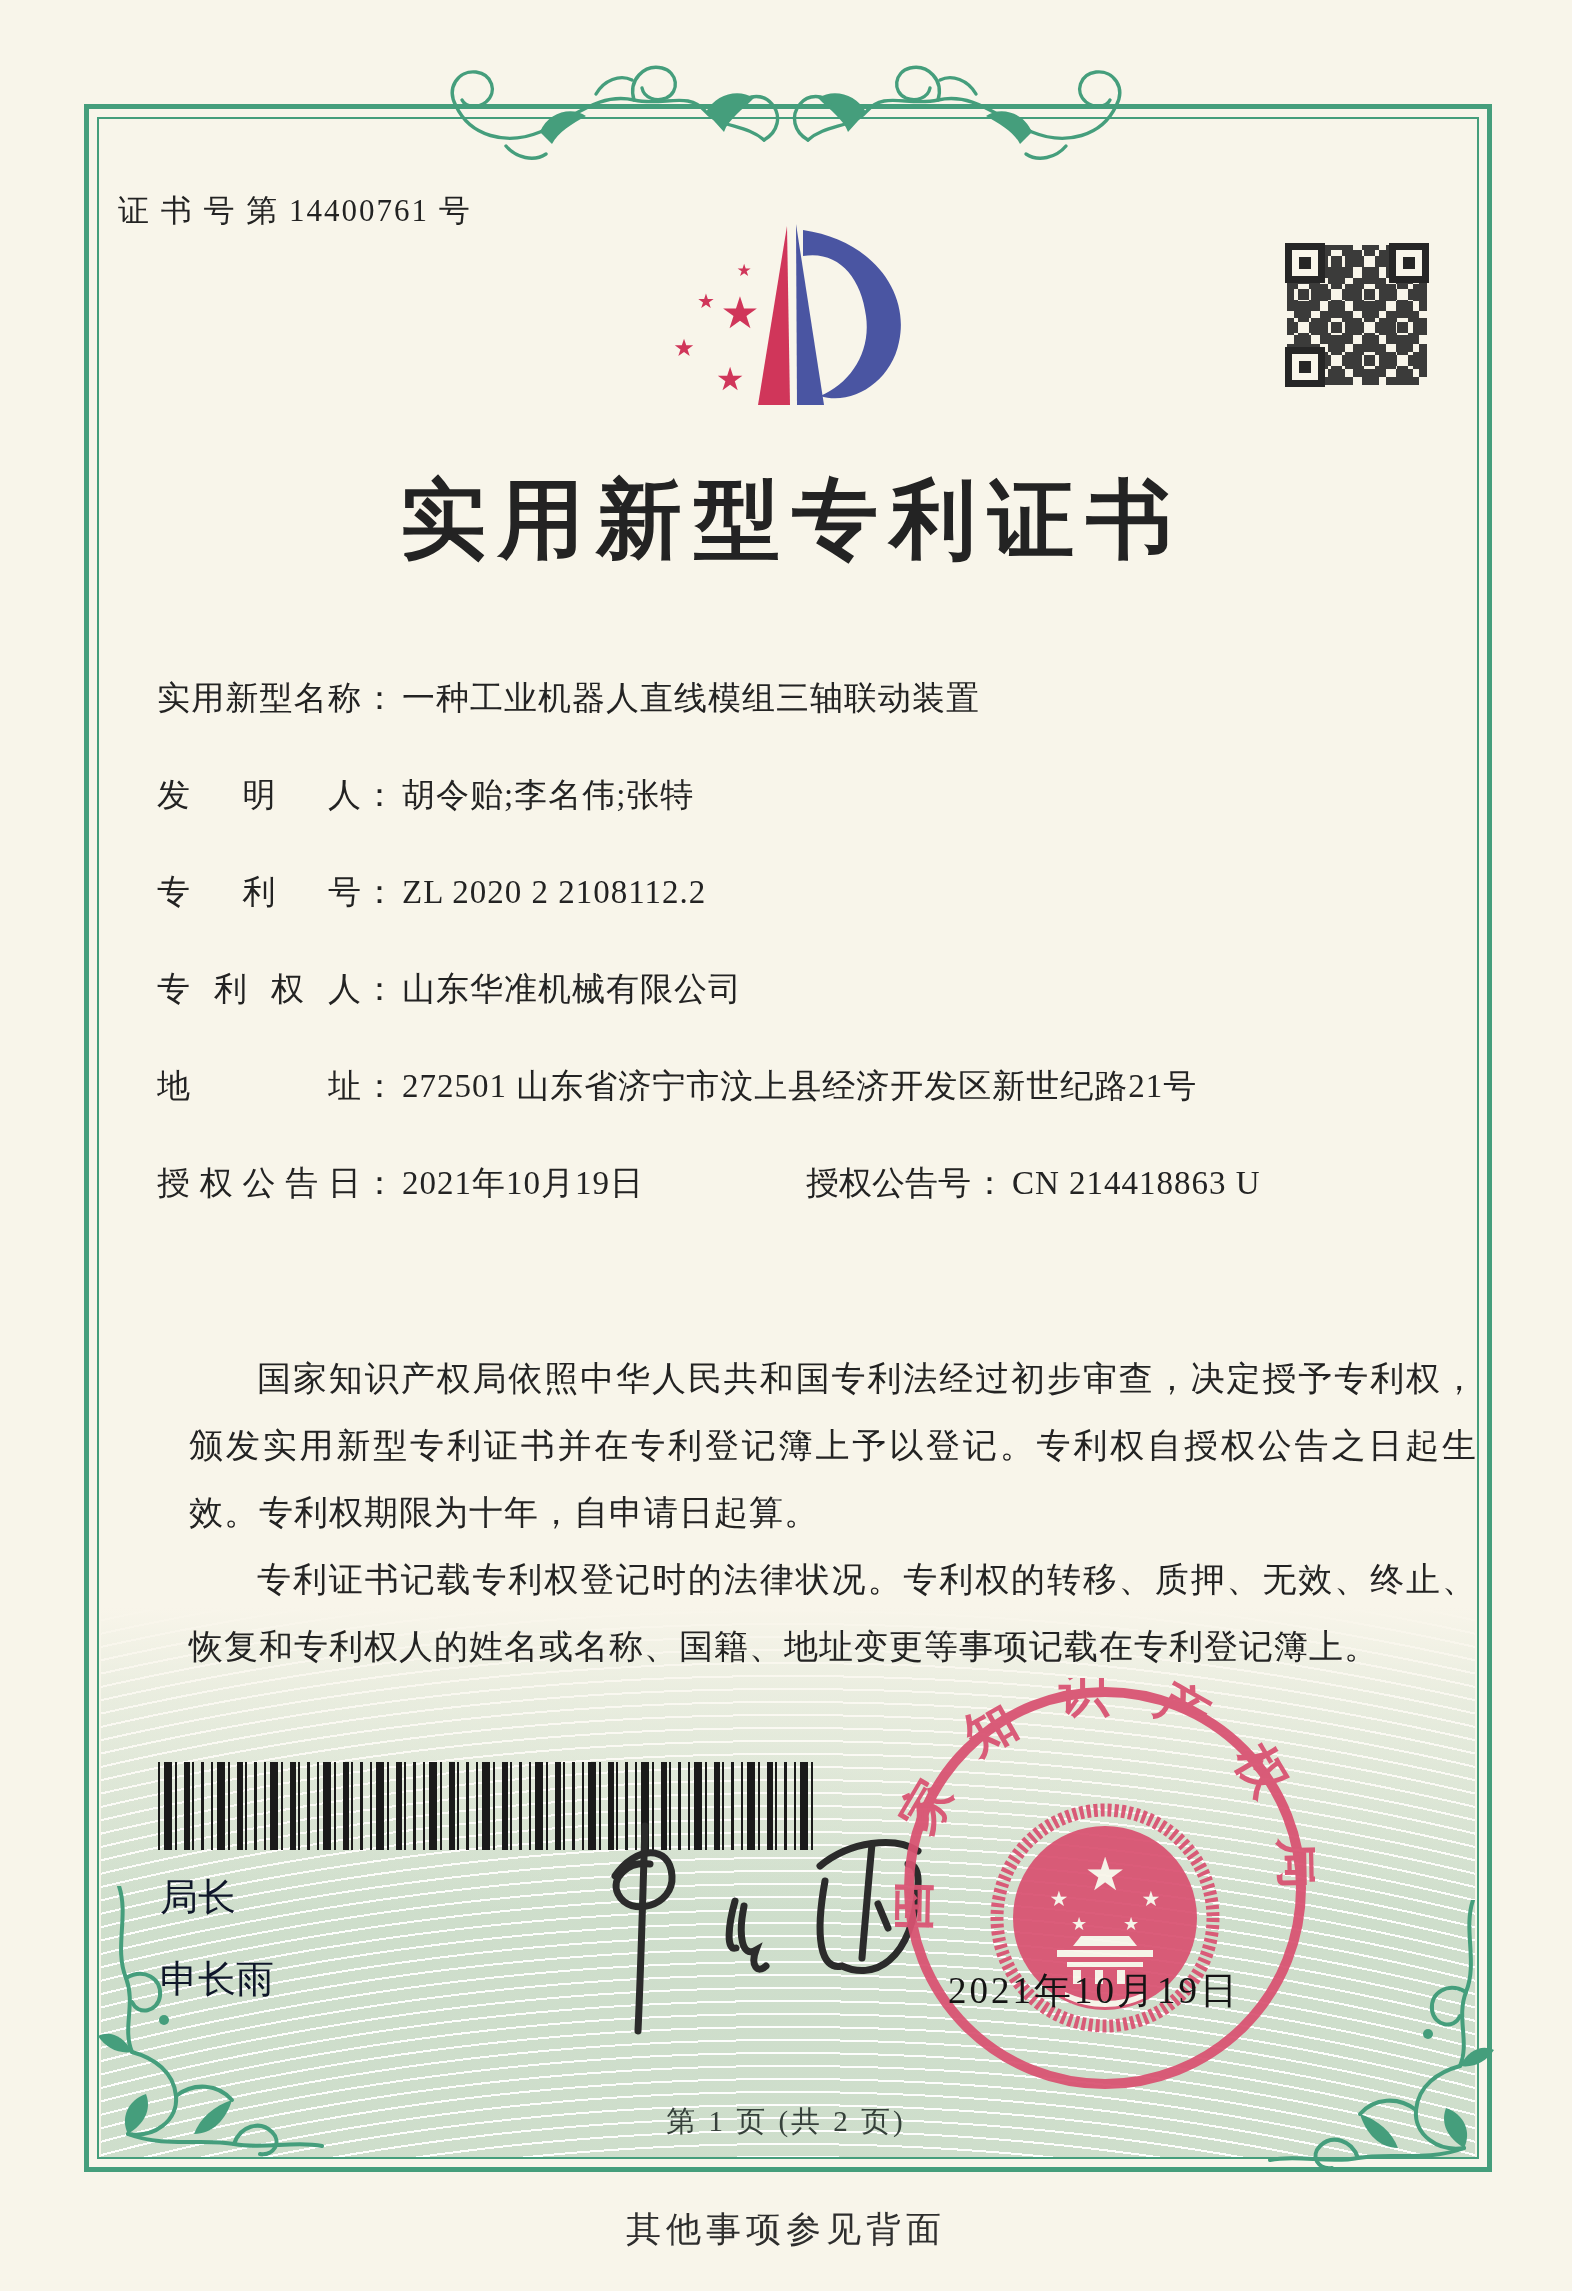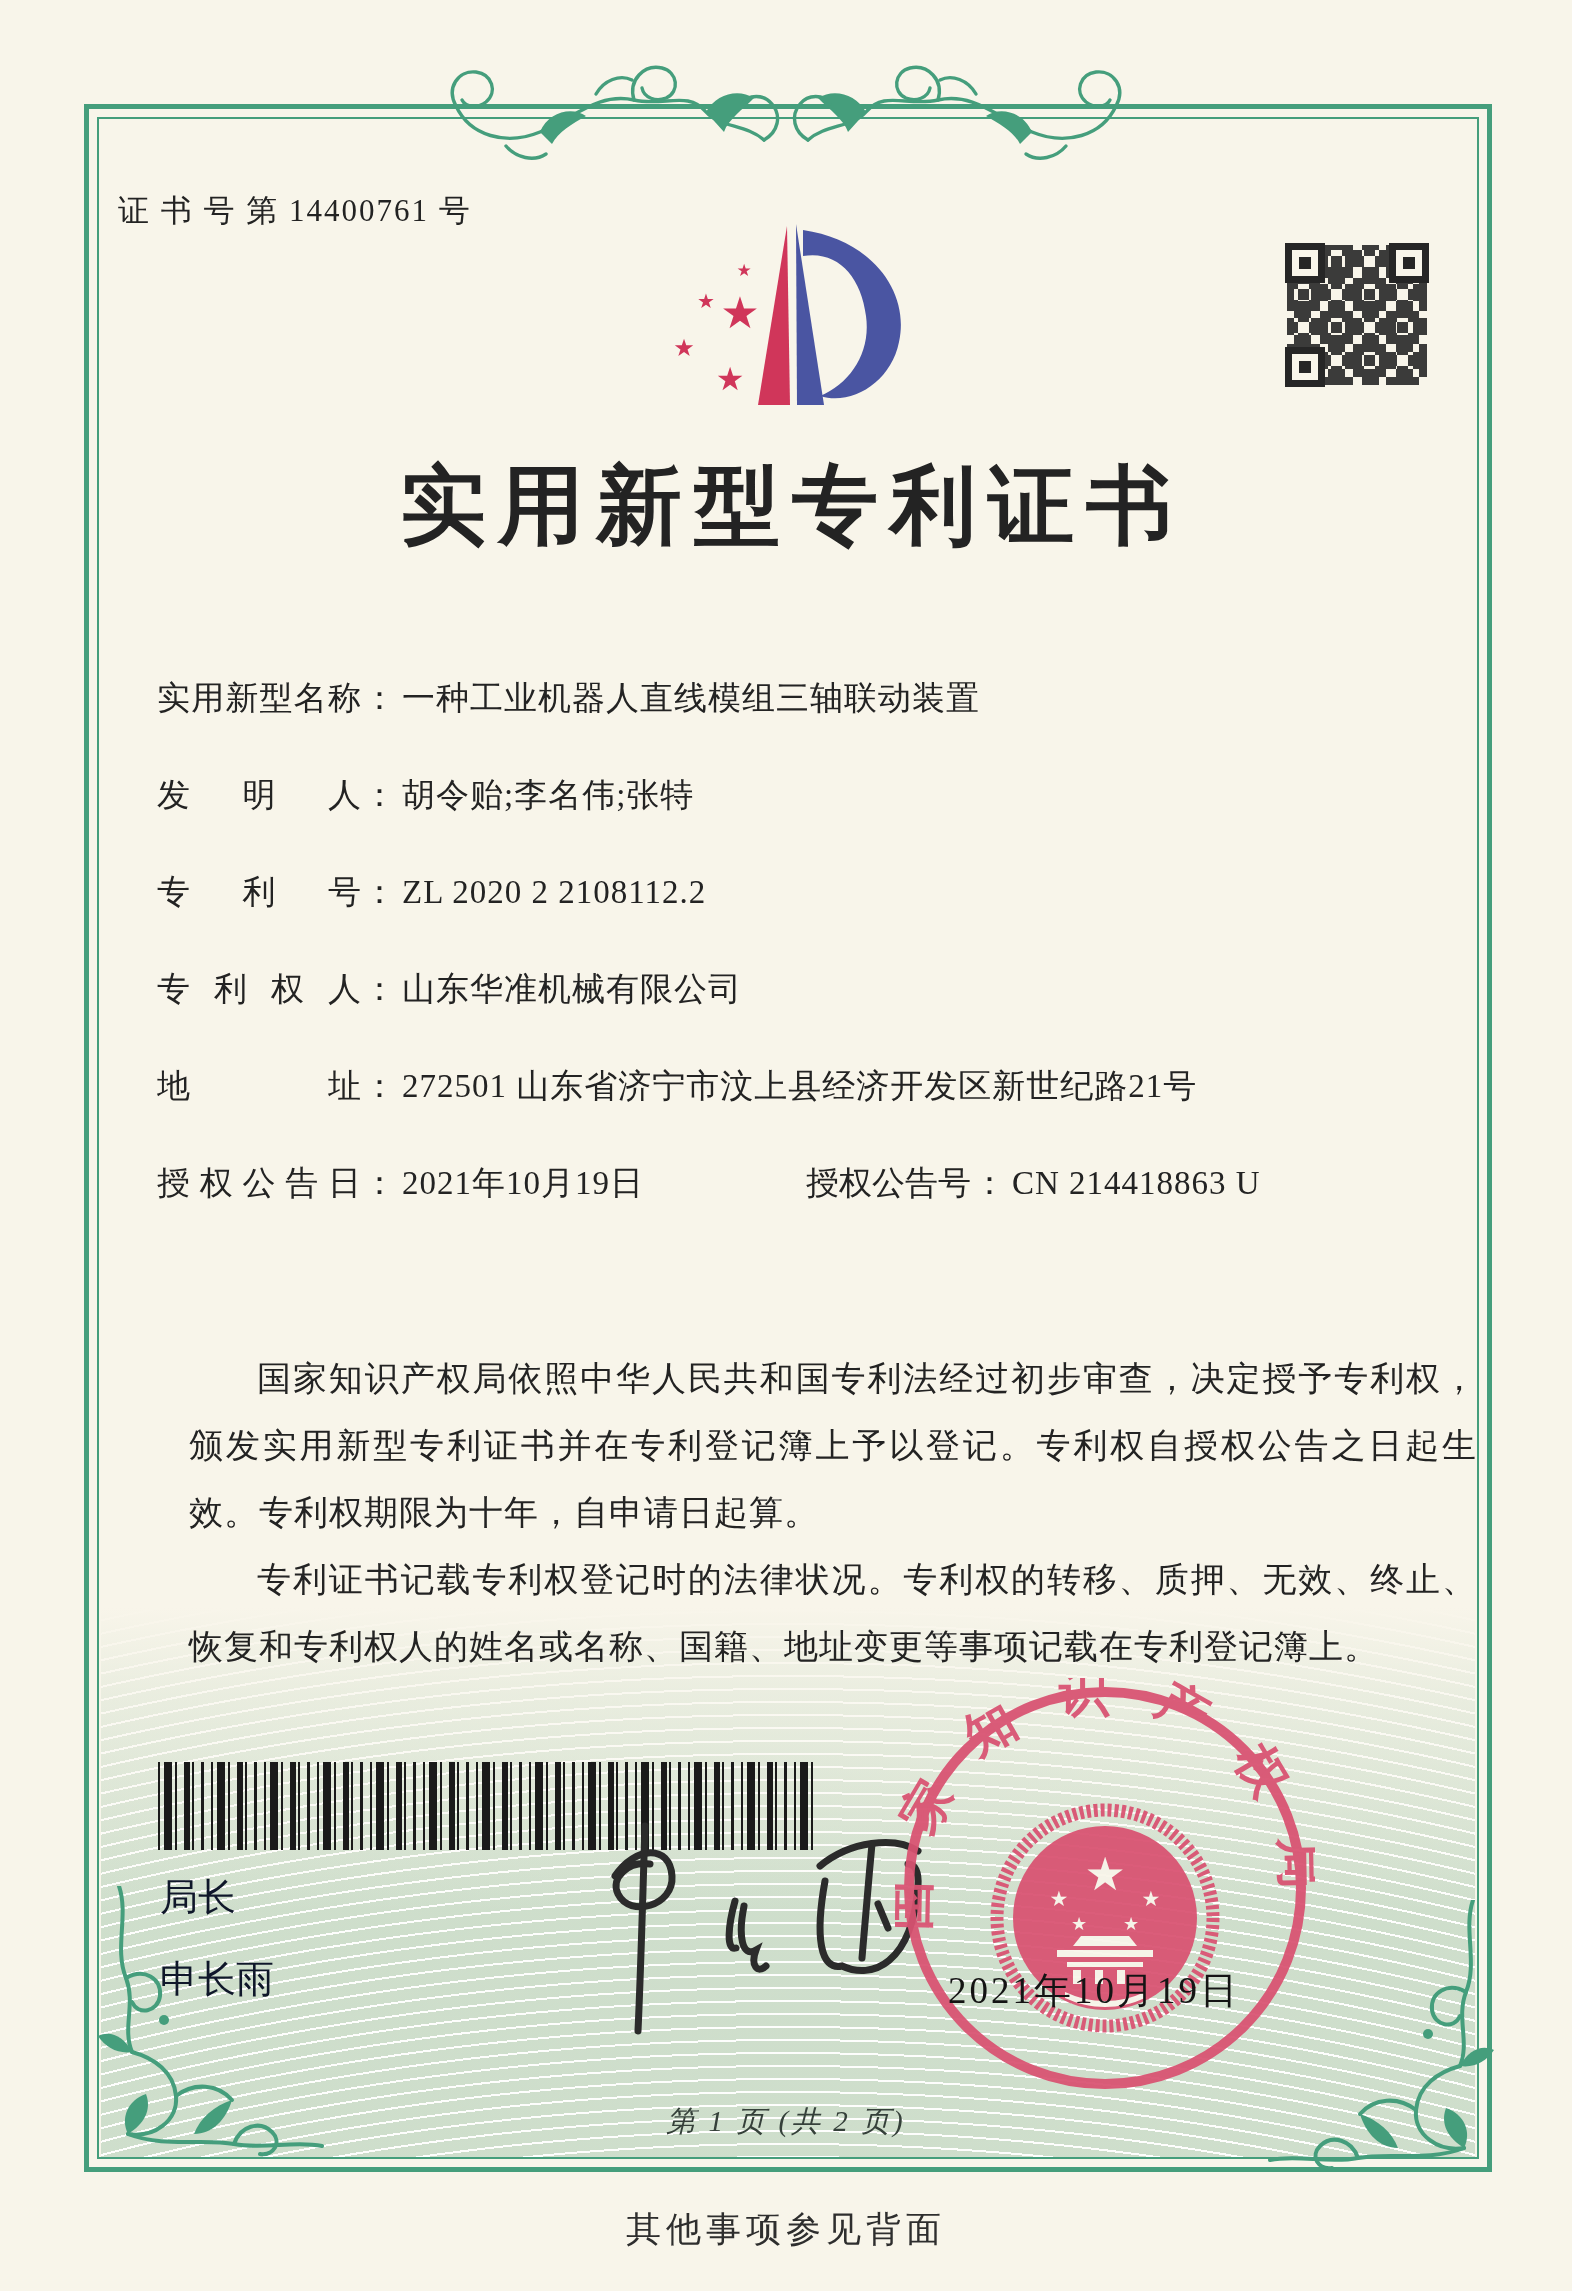--- a/index.html
+++ b/index.html
@@ -43,21 +43,21 @@
   .qr{position:absolute;left:1281px;top:239px;width:152px;height:152px;background:var(--paper);z-index:4;}
   .qr .mods{position:absolute;inset:6px;
     background:
       repeating-conic-gradient(#2c2c2c 0 25%, transparent 0 50%) 0 0/22px 22px,
       repeating-conic-gradient(#2c2c2c 0 25%, transparent 0 50%) 7px 5px/34px 34px;
     opacity:.92;}
   .qr .f{position:absolute;width:40px;height:40px;border:7px solid #262626;background:#f8f5ea;}
   .qr .f::after{content:"";position:absolute;left:7px;top:7px;width:12px;height:12px;background:#262626;}
   .qr .f.tl{left:4px;top:4px;} .qr .f.tr{right:4px;top:4px;} .qr .f.bl{left:4px;bottom:4px;}
 
-  .title{position:absolute;left:0;top:448px;width:100%;text-align:center;
+  .title{position:absolute;left:0;top:462px;width:100%;text-align:center;
     font-size:86px;font-weight:700;letter-spacing:12px;padding-left:12px;z-index:4;}
 
   
   .rows{position:absolute;left:157px;top:676px;width:1290px;z-index:4;
     display:flex;flex-direction:column;gap:53px;font-size:33px;}
   .row{position:relative;height:44px;line-height:44px;white-space:nowrap;}
   .flabel{display:inline-block;width:204px;text-align:justify;text-align-last:justify;vertical-align:top;}
   .colon{display:inline-block;margin:0 6px 0 2px;}
   .fvalue{letter-spacing:1px;}
   .grant-group{position:absolute;left:649px;top:0;}
@@ -81,21 +81,21 @@
   .director{position:absolute;left:160px;top:1856px;z-index:4;
     font-family:"Liberation Sans","DejaVu Sans",sans-serif;font-size:38px;line-height:82px;color:#0f172a;}
   .signature{position:absolute;left:520px;top:1806px;width:430px;height:240px;z-index:4;}
 
   
   .seal{position:absolute;left:895px;top:1678px;width:420px;height:420px;z-index:4;opacity:.94;}
   .sealdate{position:absolute;left:948px;top:1966px;font-size:37px;letter-spacing:3px;color:#141414;z-index:5;}
 
   
   .pagefoot{position:absolute;left:0;top:2102px;width:100%;text-align:center;font-size:29px;
-    letter-spacing:3px;color:#35403a;z-index:4;font-style:italic;}
+    letter-spacing:3px;color:#35403a;z-index:4;}
   .backnote{position:absolute;left:0;top:2206px;width:100%;text-align:center;font-size:35px;
     letter-spacing:5px;color:#2e2e2e;z-index:4;}
 </style>
 </head>
 <body>
 
 <div class="page">
 
   <div class="waves"></div>
 

